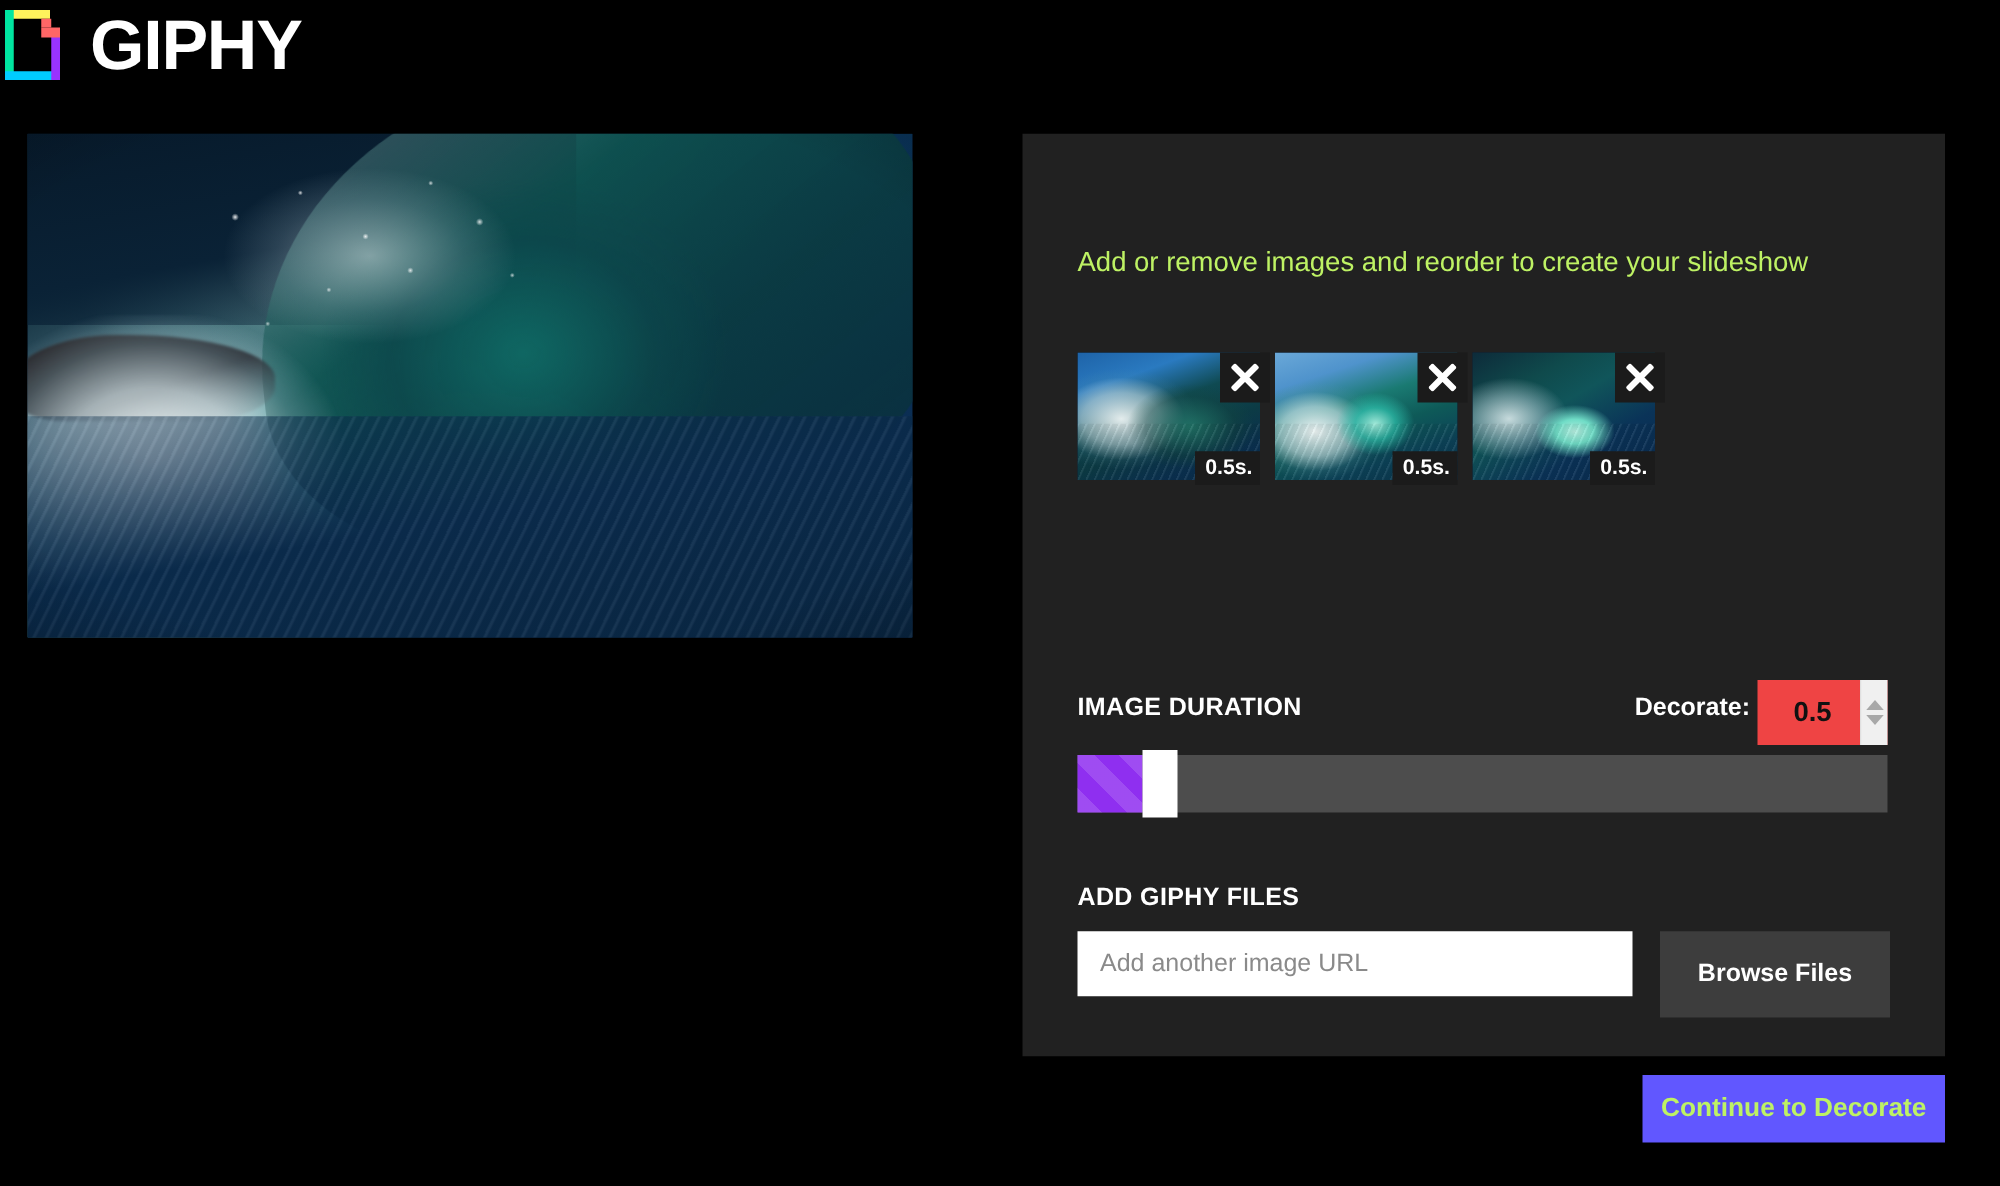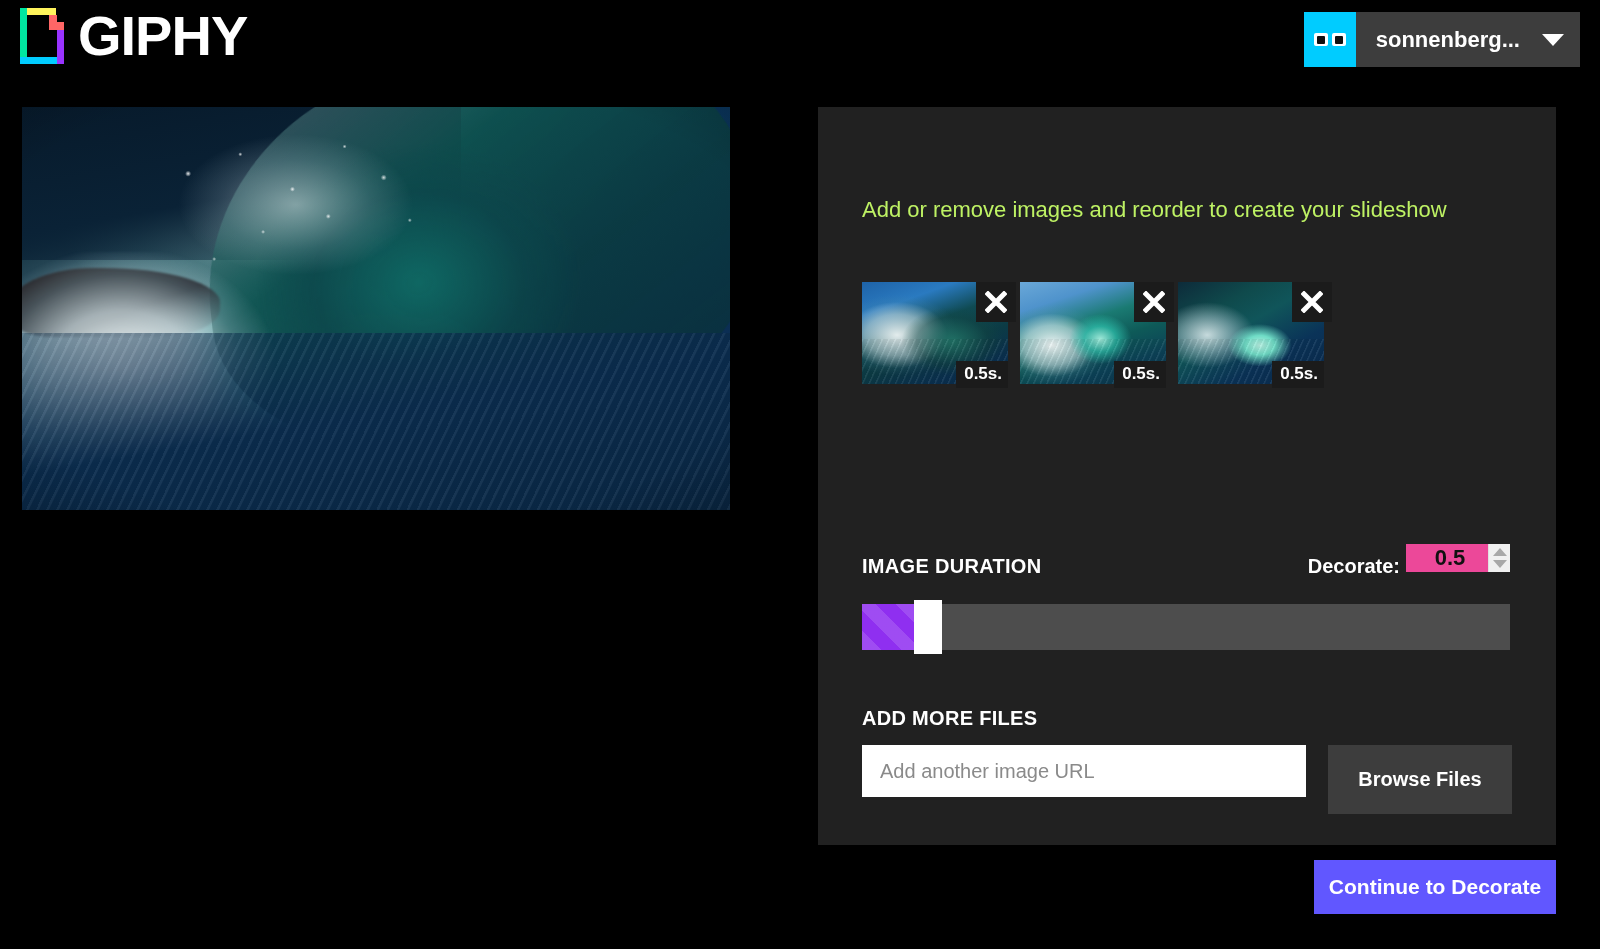--- a/index.html
+++ b/index.html
@@ -23,25 +23,25 @@
   .header {
     position: absolute;
     top: 0; left: 0;
     width: 1600px;
     height: 88px;
     background: #000000;
   }
 
   .brand {
     position: absolute;
-    left: 20px;
+    left: 4px;
     top: 8px;
     display: flex;
     align-items: center;
-    gap: 14px;
+    gap: 24px;
   }
 
   .logo-mark {
     position: relative;
     width: 44px;
     height: 56px;
   }
   .logo-mark .edge { position: absolute; }
   .logo-mark .e-top    { left: 0;  top: 0;    width: 36px; height: 7px;  background: #fff35c; }
   .logo-mark .e-left   { left: 0;  top: 0;    width: 7px;  height: 56px; background: #00e6a0; }
@@ -331,22 +331,22 @@
     top: 448px;
     color: #ffffff;
     font-size: 20px;
     font-weight: bold;
   }
   .stepper {
     position: absolute;
     right: 46px;
     top: 437px;
     width: 104px;
-    height: 28px;
-    background: #ec4899;
+    height: 52px;
+    background: #ef4444;
     display: flex;
     align-items: stretch;
   }
   .stepper-value {
     flex: 1;
     display: flex;
     align-items: center;
     justify-content: center;
     color: #111111;
     font-size: 22px;
@@ -450,21 +450,21 @@
 
   
   .continue-btn {
     position: absolute;
     left: 1314px;
     top: 860px;
     width: 242px;
     height: 54px;
     background: #6157ff;
     border: none;
-    color: #ffffff;
+    color: #bef264;
     font-size: 21px;
     font-weight: bold;
     font-family: "Liberation Sans", sans-serif;
     cursor: pointer;
   }
 </style>
 </head>
 <body>
 
 <div class="app">
@@ -476,30 +476,20 @@
         <span class="edge e-top"></span>
         <span class="edge e-left"></span>
         <span class="edge e-bottom"></span>
         <span class="edge e-right"></span>
         <span class="edge notch-a"></span>
         <span class="edge notch-b"></span>
       </div>
       <div class="logo-text">GIPHY</div>
     </div>
 
-    <div class="account">
-      <div class="avatar">
-        <span class="eye"></span>
-        <span class="eye"></span>
-      </div>
-      <div class="account-btn">
-        <span class="account-name">sonnenberg...</span>
-        <span class="caret"></span>
-      </div>
-    </div>
 
   </div>
 
   <div class="preview">
     <div class="wave-art">
       <div class="wave-sky"></div>
       <div class="wave-crest"></div>
       <div class="wave-rock"></div>
       <div class="wave-foam"></div>
       <div class="wave-spray"></div>
@@ -564,21 +554,21 @@
         <span class="arrow-up"></span>
         <span class="arrow-down"></span>
       </div>
     </div>
 
     <div class="slider">
       <div class="slider-fill"></div>
       <div class="slider-handle"></div>
     </div>
 
-    <div class="add-label">ADD MORE FILES</div>
+    <div class="add-label">ADD GIPHY FILES</div>
     <input class="url-input" type="text" placeholder="Add another image URL" style="">
     <button class="browse-btn">Browse Files</button>
 
   </div>
 
   <button class="continue-btn">Continue to Decorate</button>
 
 </div>
 
 </body></html>

